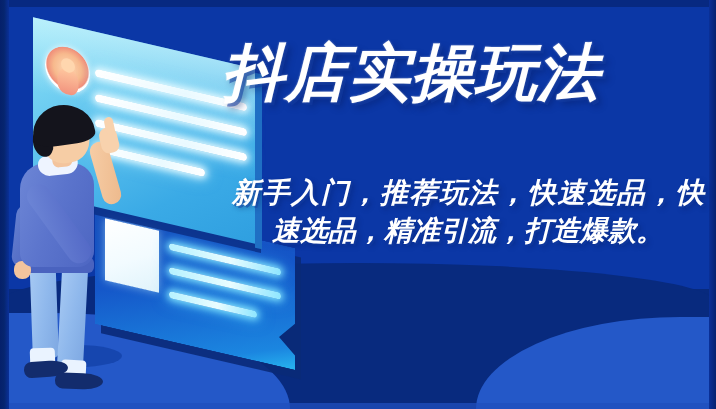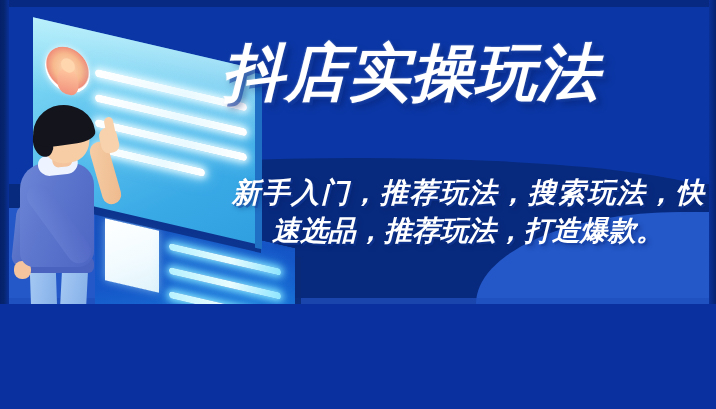--- a/index.html
+++ b/index.html
@@ -5,21 +5,21 @@
 <style>
   * { margin:0; padding:0; box-sizing:border-box; }
   html, body {
     width:716px; height:409px;
     background:#0a2f9e;
     font-family:"DejaVu Sans","Liberation Sans",sans-serif;
     overflow:hidden;
   }
   #poster {
     position:relative;
-    width:716px; height:304px;
+    width:716px; height:409px;
     background:#0b37a6;
     overflow:hidden;
   }
 
   
   .bg-base {
     position:absolute; inset:0;
     background:#0b37a6;
   }
   .bg-edge-left {
@@ -335,15 +335,15 @@
       <div class="collar"></div>
       <div class="neck"></div>
       <div class="head"></div>
       <div class="ear"></div>
       <div class="hair-side"></div>
       <div class="hair"></div>
     </div>
   </div>
 
   <div class="title">抖店实操玩法</div>
-  <div class="subtitle">新手入门，推荐玩法，搜索玩法，快速选品，推荐玩法，打造爆款。</div>
+  <div class="subtitle">新手入门，推荐玩法，快速选品，快速选品，精准引流，打造爆款。</div>
 
 </div>
 
 </body></html>

